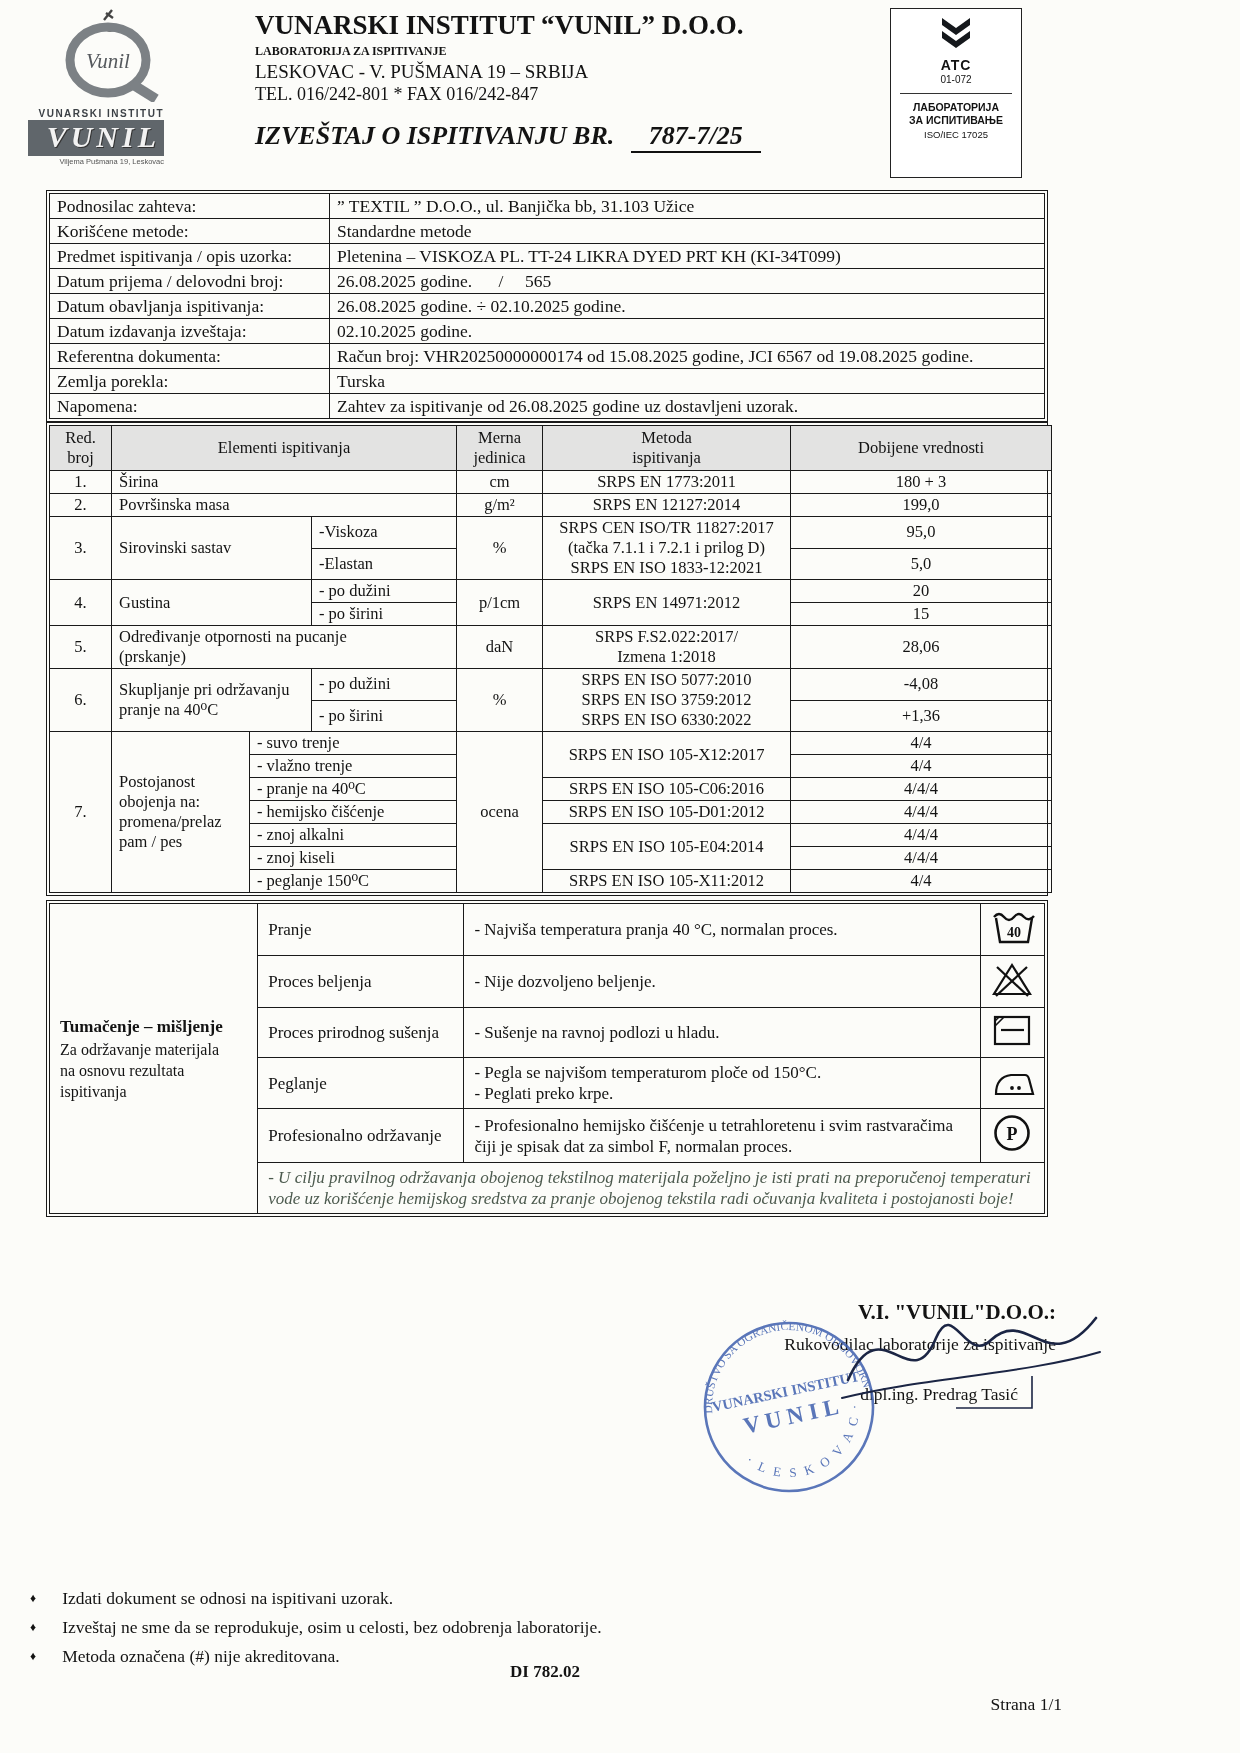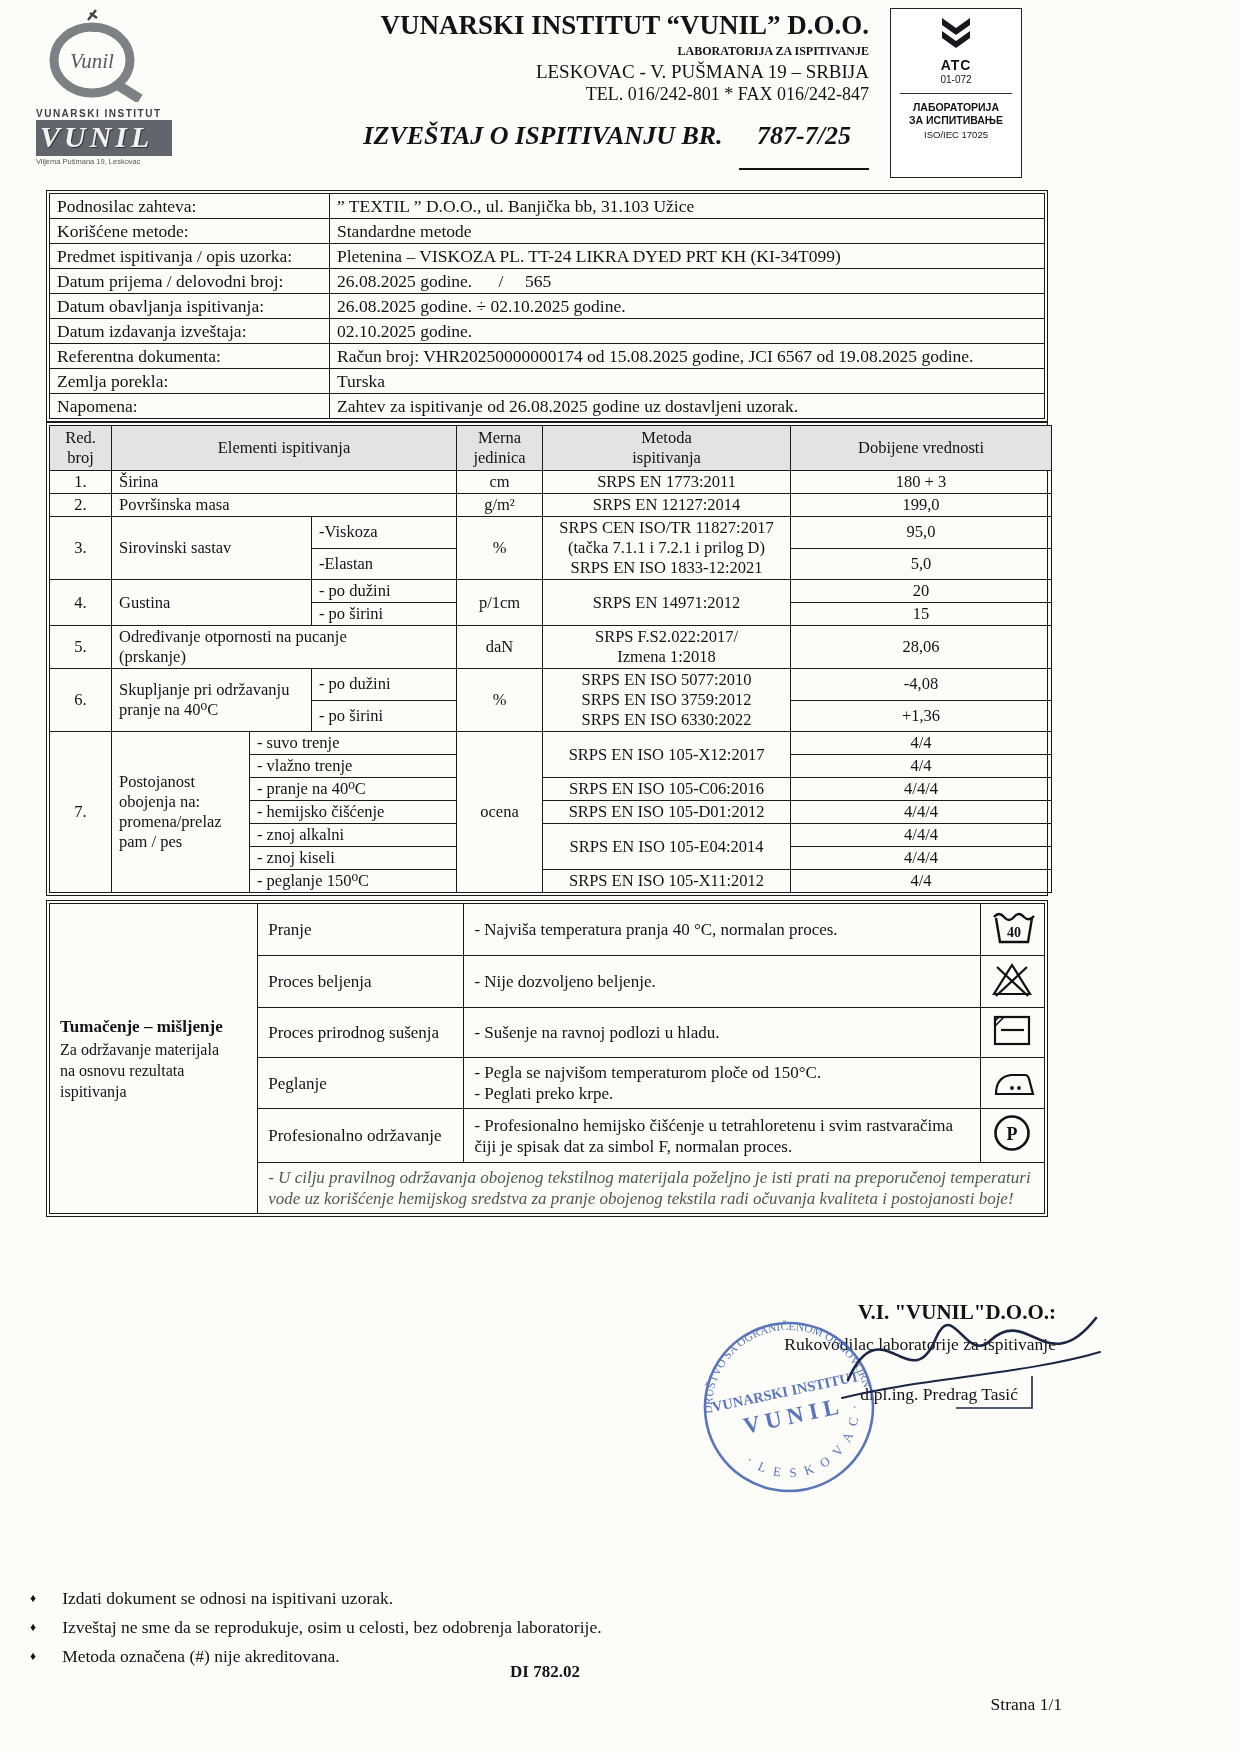--- a/index.html
+++ b/index.html
@@ -1,29 +1,29 @@
 <!DOCTYPE html>
 <html><head>
 <meta charset="utf-8">
 <style>
   *{margin:0;padding:0;box-sizing:border-box}
   body{background:#9a9a9a;font-family:"Liberation Serif","DejaVu Serif",serif;}
   .page{position:relative;width:1240px;height:1753px;margin:0 auto;background:#fcfcf9;color:#131313;overflow:hidden}
   .hdr{position:relative;height:190px}
-  .logo-block{position:absolute;left:36px;top:6px;width:136px;text-align:left}
+  .logo-block{position:absolute;left:28px;top:6px;width:136px;text-align:right}
   .logo-inst{font-family:"Liberation Sans",sans-serif;font-size:10px;font-weight:bold;letter-spacing:1.5px;color:#3c4146;margin-top:2px}
   .logo-brand{font-style:italic;font-weight:bold;font-size:30px;line-height:32px;color:#f2f2f2;background:#60666b;letter-spacing:4px;padding:1px 4px 3px;margin-top:1px;text-shadow:1px 1px 0 #333}
   .logo-addr{font-family:Liberation Sans, sans-serif;font-size:7.5px;color:#555;margin-top:1px}
-  .hdr-center{position:absolute;left:269px;top:10px;width:600px;text-align:right}
+  .hdr-center{position:absolute;left:255px;top:10px;width:600px;text-align:left}
   .company{font-size:27px;font-weight:bold}
   .lab{font-size:12px;font-weight:bold;margin-top:3px}
   .addr{font-size:19px;margin-top:2px}
   .tel{font-size:18px;margin-top:1px}
   .report-line{margin-top:16px;font-size:26px;font-weight:bold;font-style:italic;white-space:nowrap}
-  .rn{border-bottom:2.5px solid #111;padding:0 18px 18px;margin-left:10px}
+  .rn{border-bottom:2.5px solid #111;padding:0 18px 1px;margin-left:10px}
   .badge{position:absolute;right:218px;top:8px;width:132px;height:170px;border:1.5px solid #222;text-align:center;padding-top:8px;font-family:"Liberation Sans",sans-serif;background:#fff}
   .b-atc{font-size:14px;font-weight:bold;margin-top:2px;letter-spacing:1px}
   .b-no{font-size:10px;margin-top:1px}
   .b-div{border-top:1px solid #333;margin:8px 9px 7px}
   .b-l1{font-size:10.5px;font-weight:bold;line-height:13px}
   .b-l2{font-size:9.5px;margin-top:2px}
   .content{margin:0 192px 0 46px}
   .tbl-wrap{border:1.5px solid #1a1a1a;padding:2px;background:#fcfcf9}
   table{width:100%;border-collapse:collapse;table-layout:fixed}
   td,th{border:1px solid #1a1a1a;padding:1px 7px;vertical-align:middle;overflow:hidden}

